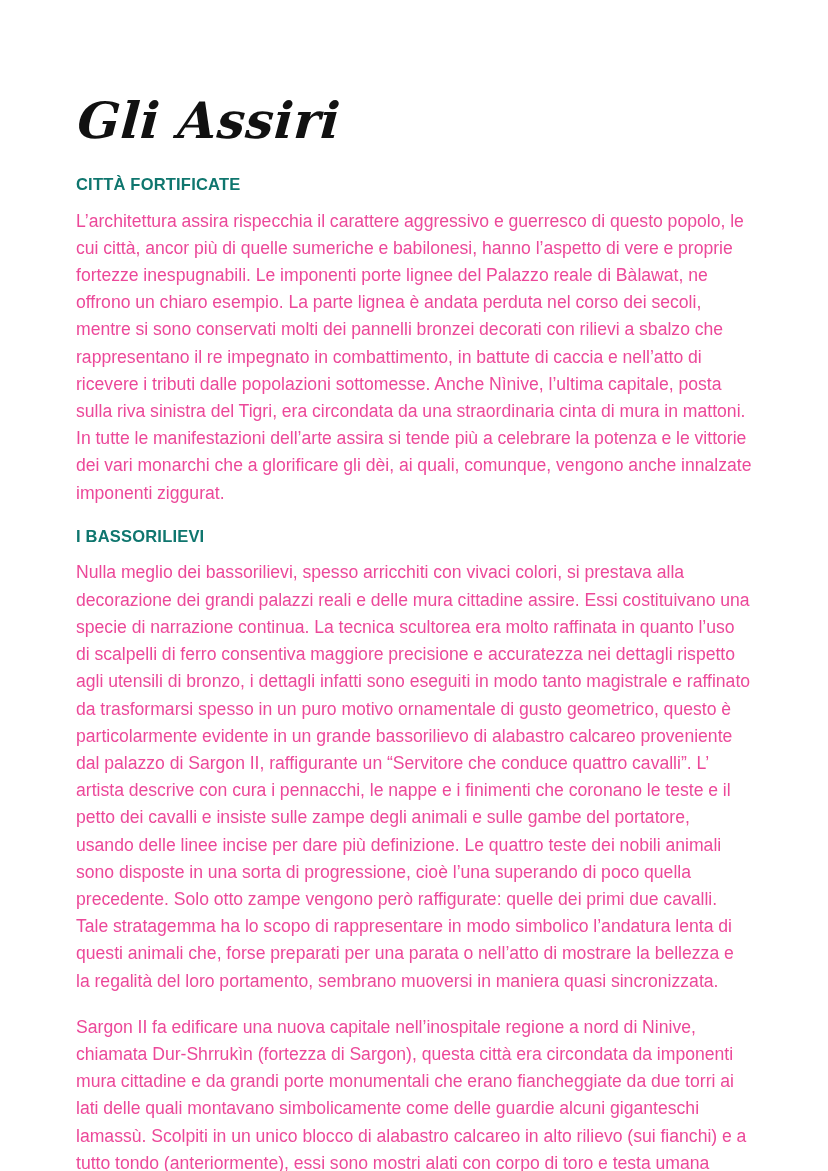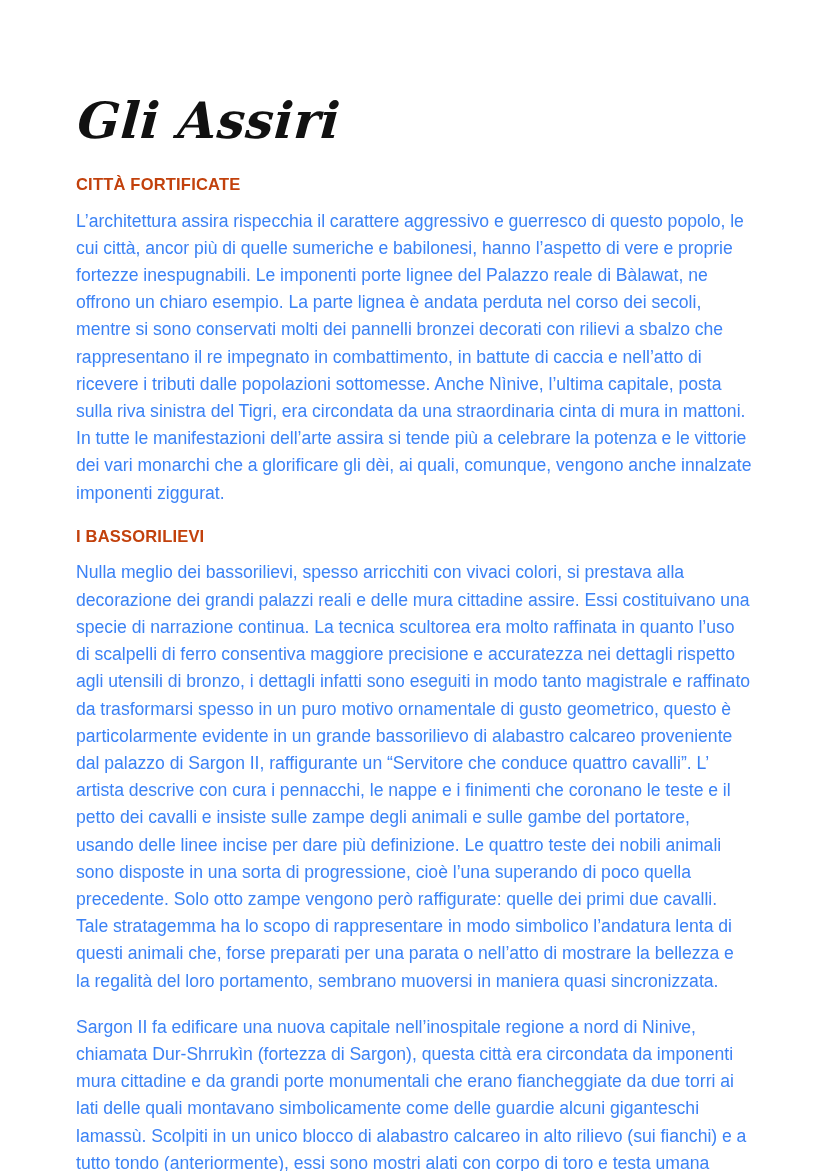--- a/index.html
+++ b/index.html
@@ -44,35 +44,35 @@
     white-space: nowrap;
   }
 
   
   .section-heading {
     font-family: "Liberation Sans", sans-serif;
     font-weight: 700;
     font-size: 16.5px;
     line-height: 1.25;
     letter-spacing: 0.2px;
-    color: #c2410c;
+    color: #0f766e;
     margin: 0 0 13px 0;
   }
 
   .section + .section {
     margin-top: 12px;
   }
 
   
   .body-text {
     font-family: "Liberation Sans", sans-serif;
     font-weight: 400;
     font-size: 17.6px;
     line-height: 27.2px;
-    color: #3b82f6;
+    color: #ec4899;
     margin: 0;
     text-align: left;
     hyphens: none;
     word-spacing: -0.1px;
   }
 
   .section-block {
     margin-bottom: 19px;
   }
 </style>

